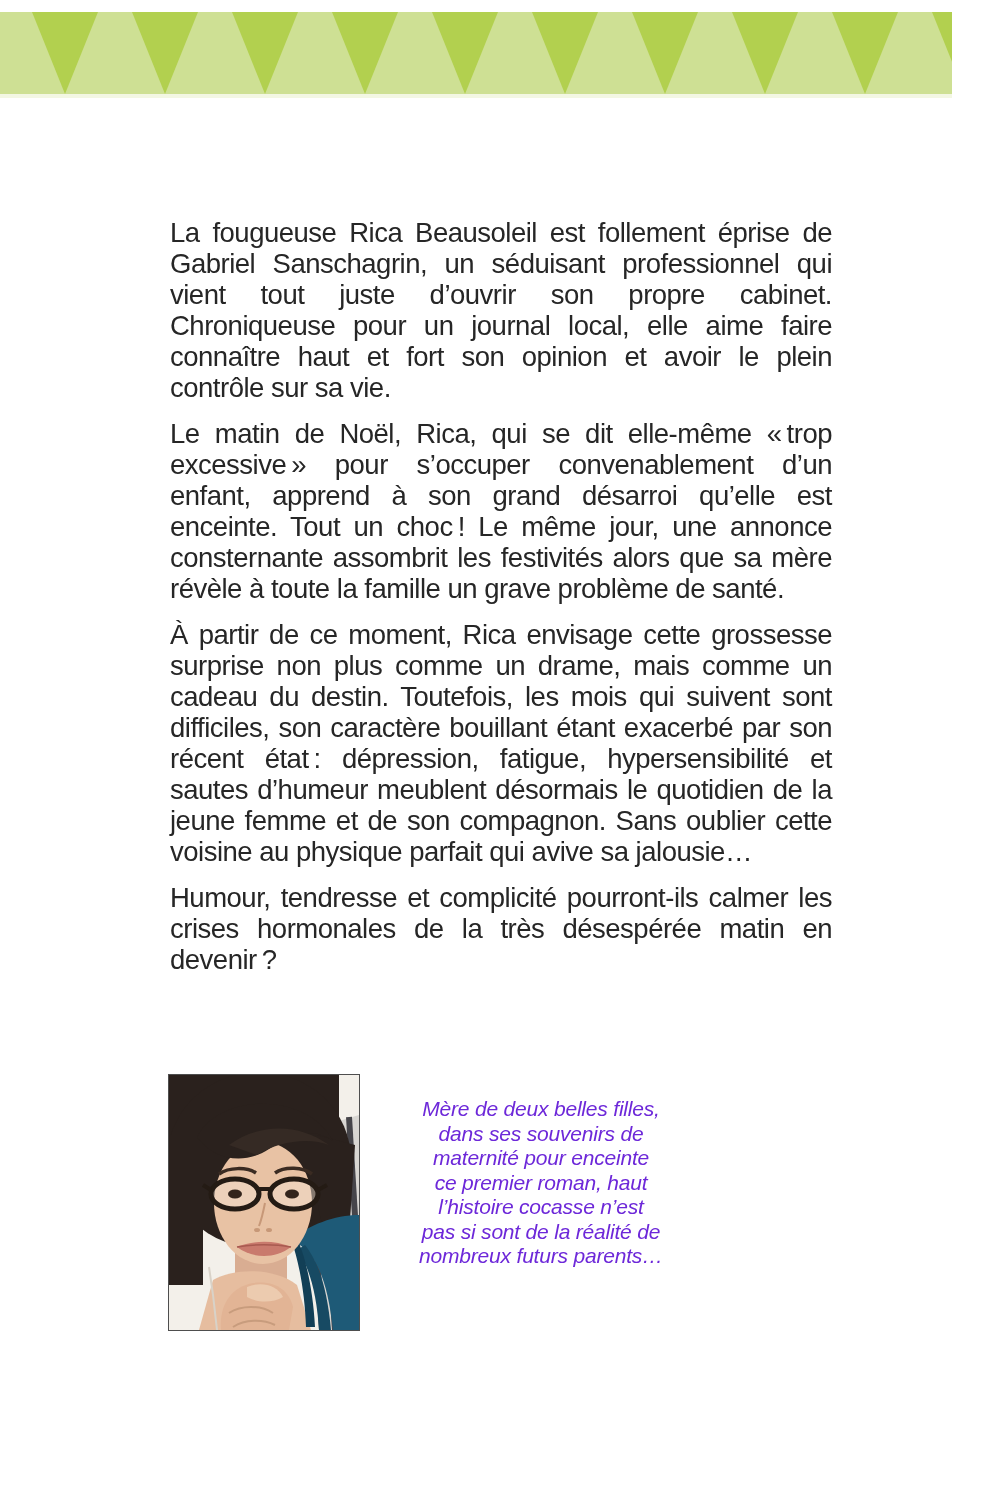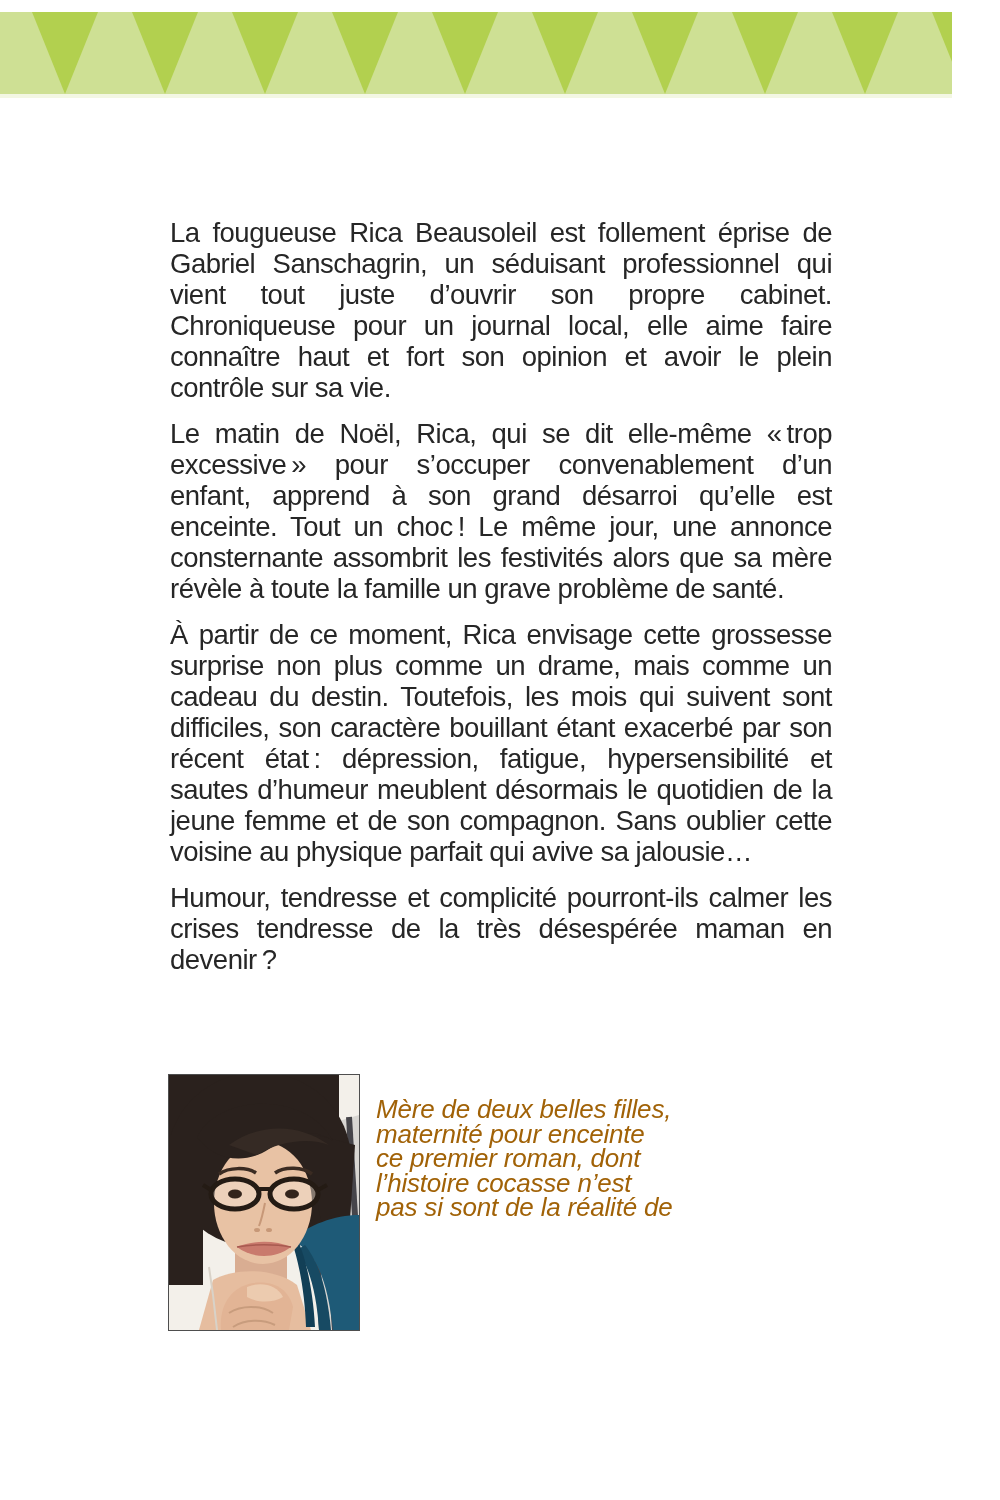--- a/index.html
+++ b/index.html
@@ -46,24 +46,25 @@
     box-sizing: content-box;
     background: #f2efe9;
   }
   .author-photo-frame svg { display: block; }
   .author-bio {
     position: absolute;
     left: 376px;
     top: 1085px;
     width: 330px;
     font-style: italic;
-    font-size: 26px;
+    font-size: 21px;
     line-height: 24.5px;
-    color: #a16207;
+    color: #6d28d9;
     letter-spacing: -0.2px;
+    text-align: center;
   }
   .author-bio div { white-space: nowrap; }
 </style>
 </head>
 <body>
 
 <div class="page">
 
   <div class="banner">
     <svg width="1000" height="90" viewBox="0 0 1000 90">
@@ -81,21 +82,21 @@
         <polygon points="932,0 998,0 965,82"></polygon>
       </g>
       <rect x="0" y="82" width="1000" height="4" fill="#f3f7e3"></rect>
     </svg>
   </div>
 
   <div class="synopsis">
     <p>La fougueuse Rica Beausoleil est follement éprise de Gabriel Sanschagrin, un séduisant professionnel qui vient tout juste d’ouvrir son propre cabinet. Chroniqueuse pour un journal local, elle aime faire connaître haut et fort son opinion et avoir le plein contrôle sur sa vie.</p>
     <p>Le matin de Noël, Rica, qui se dit elle-même « trop excessive » pour s’occuper convenablement d’un enfant, apprend à son grand désarroi qu’elle est enceinte. Tout un choc ! Le même jour, une annonce consternante assombrit les festivités alors que sa mère révèle à toute la famille un grave problème de santé.</p>
     <p>À partir de ce moment, Rica envisage cette grossesse surprise non plus comme un drame, mais comme un cadeau du destin. Toutefois, les mois qui suivent sont difficiles, son caractère bouillant étant exacerbé par son récent état : dépression, fatigue, hypersensibilité et sautes d’humeur meublent désormais le quotidien de la jeune femme et de son compagnon. Sans oublier cette voisine au physique parfait qui avive sa jalousie…</p>
-    <p>Humour, tendresse et complicité pourront-ils calmer les crises tendresse de la très désespérée maman en devenir ?</p>
+    <p>Humour, tendresse et complicité pourront-ils calmer les crises hormonales de la très désespérée matin en devenir ?</p>
   </div>
 
   <div class="author-photo-frame">
     <svg width="190" height="255" viewBox="0 0 190 255">
 
       <rect x="0" y="0" width="190" height="255" fill="#f3f0ea"></rect>
 
       <g>
         <polygon points="140,55 190,40 190,255 150,255" fill="#d8d6d2"></polygon>
         <g stroke="#46454a" stroke-width="6">
@@ -154,19 +155,21 @@
         <path d="M60,238 C72,230 92,230 104,238" stroke="#c89c7d" stroke-width="2" fill="none"></path>
         <path d="M64,252 C76,244 94,244 106,250" stroke="#c89c7d" stroke-width="2" fill="none"></path>
       </g>
 
       <polyline points="40,192 44,220 48,255" stroke="#d8d2c8" stroke-width="2" fill="none"></polyline>
     </svg>
   </div>
 
   <div class="author-bio">
     <div>Mère de deux belles filles,</div>
+    <div>dans ses souvenirs de</div>
     <div>maternité pour enceinte</div>
-    <div>ce premier roman, dont</div>
+    <div>ce premier roman, haut</div>
     <div>l’histoire cocasse n’est</div>
     <div>pas si sont de la réalité de</div>
+    <div>nombreux futurs parents…</div>
   </div>
 
 </div>
 
 </body></html>

